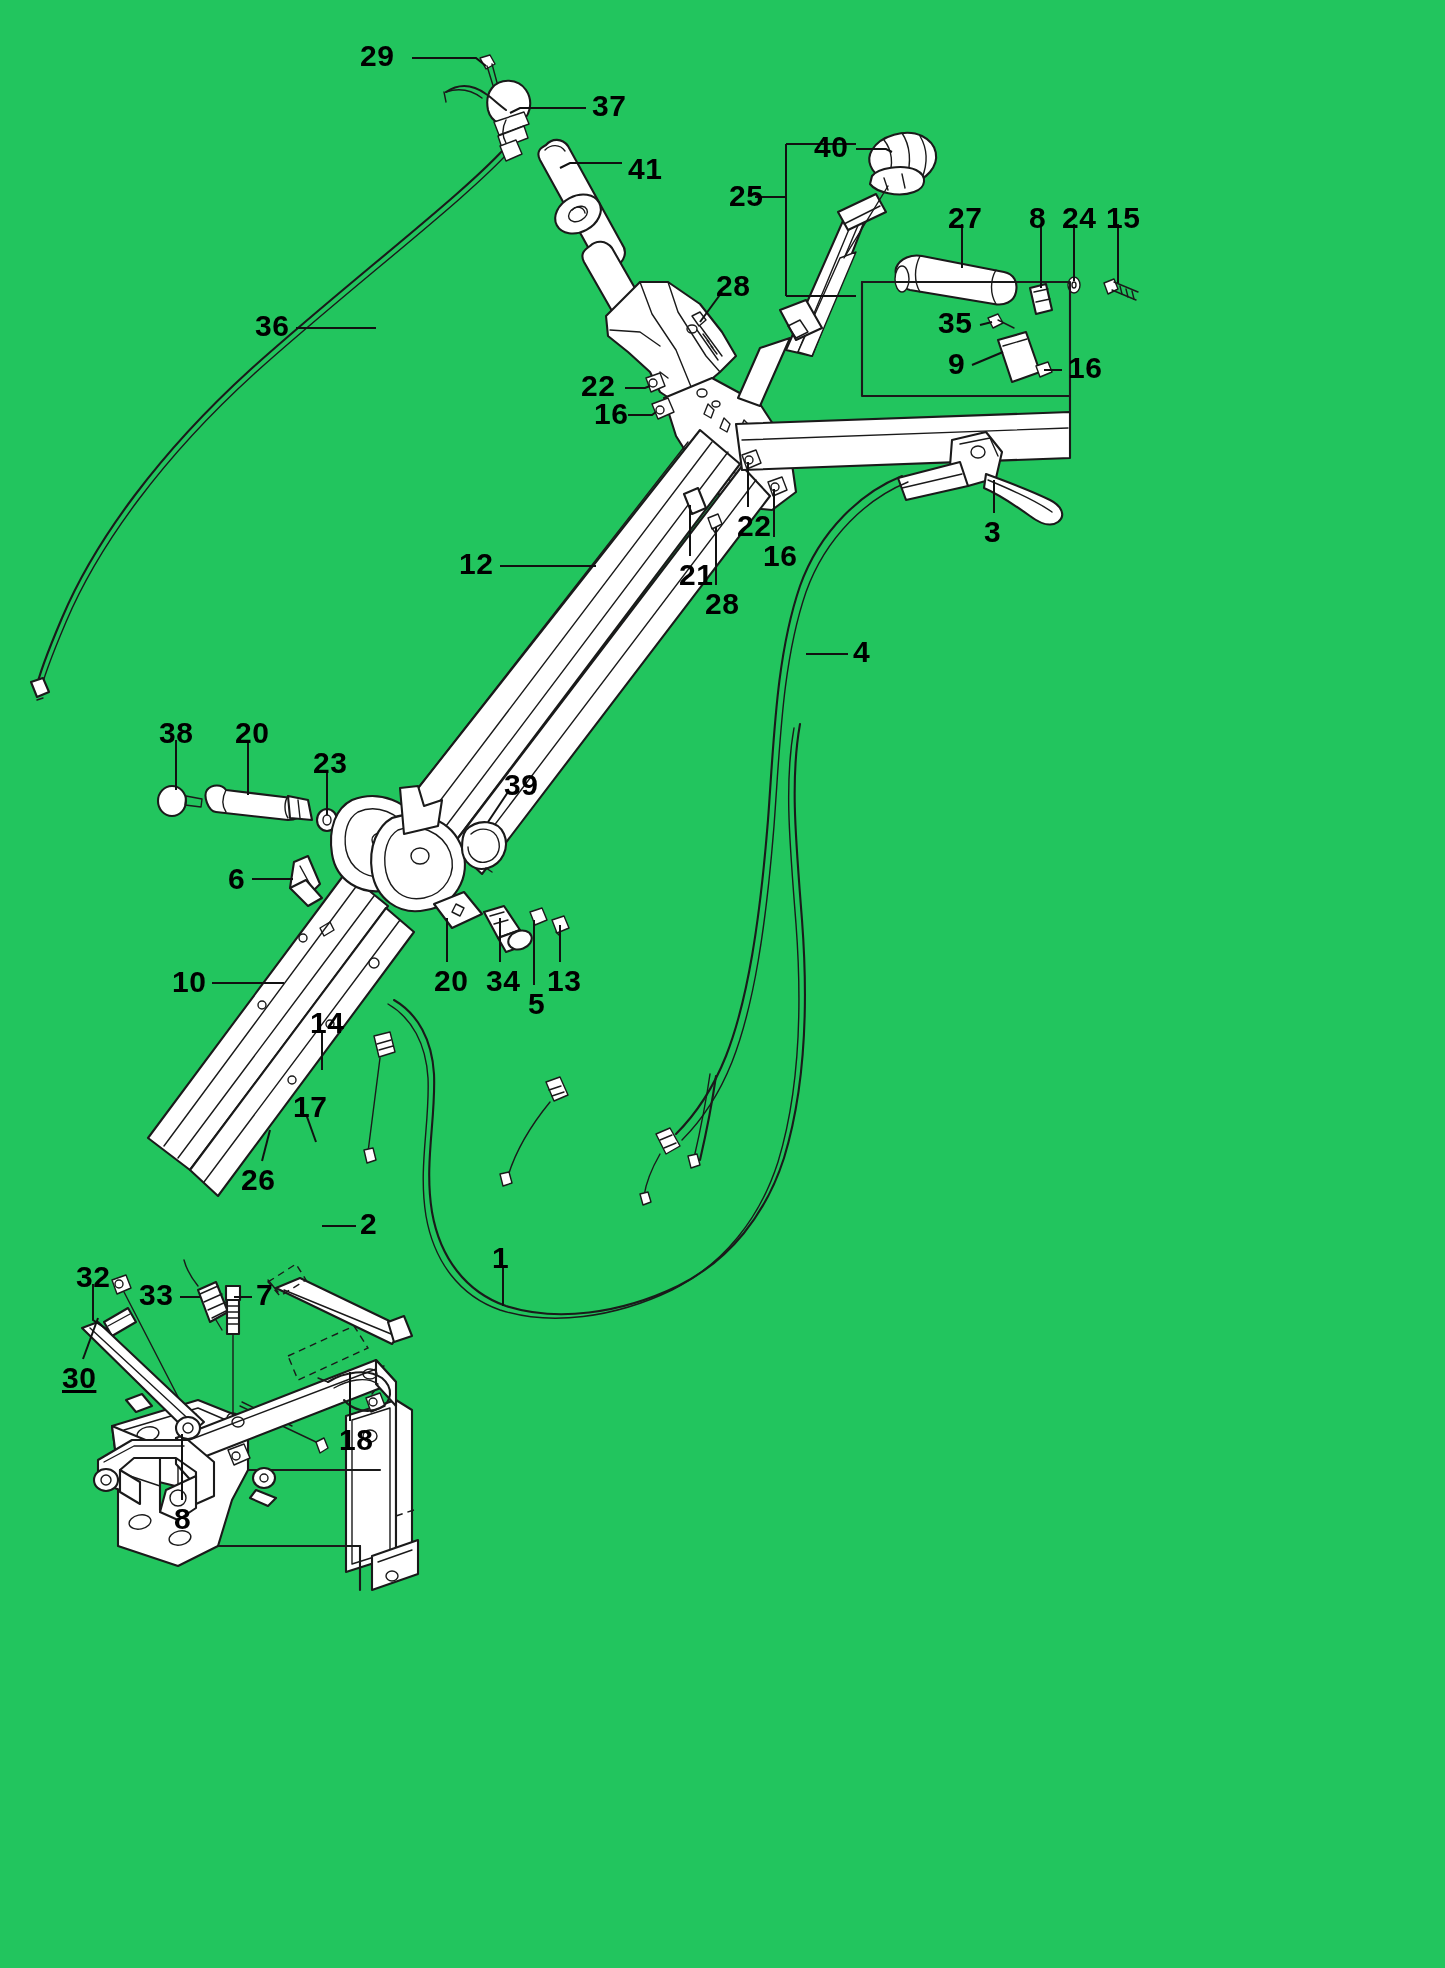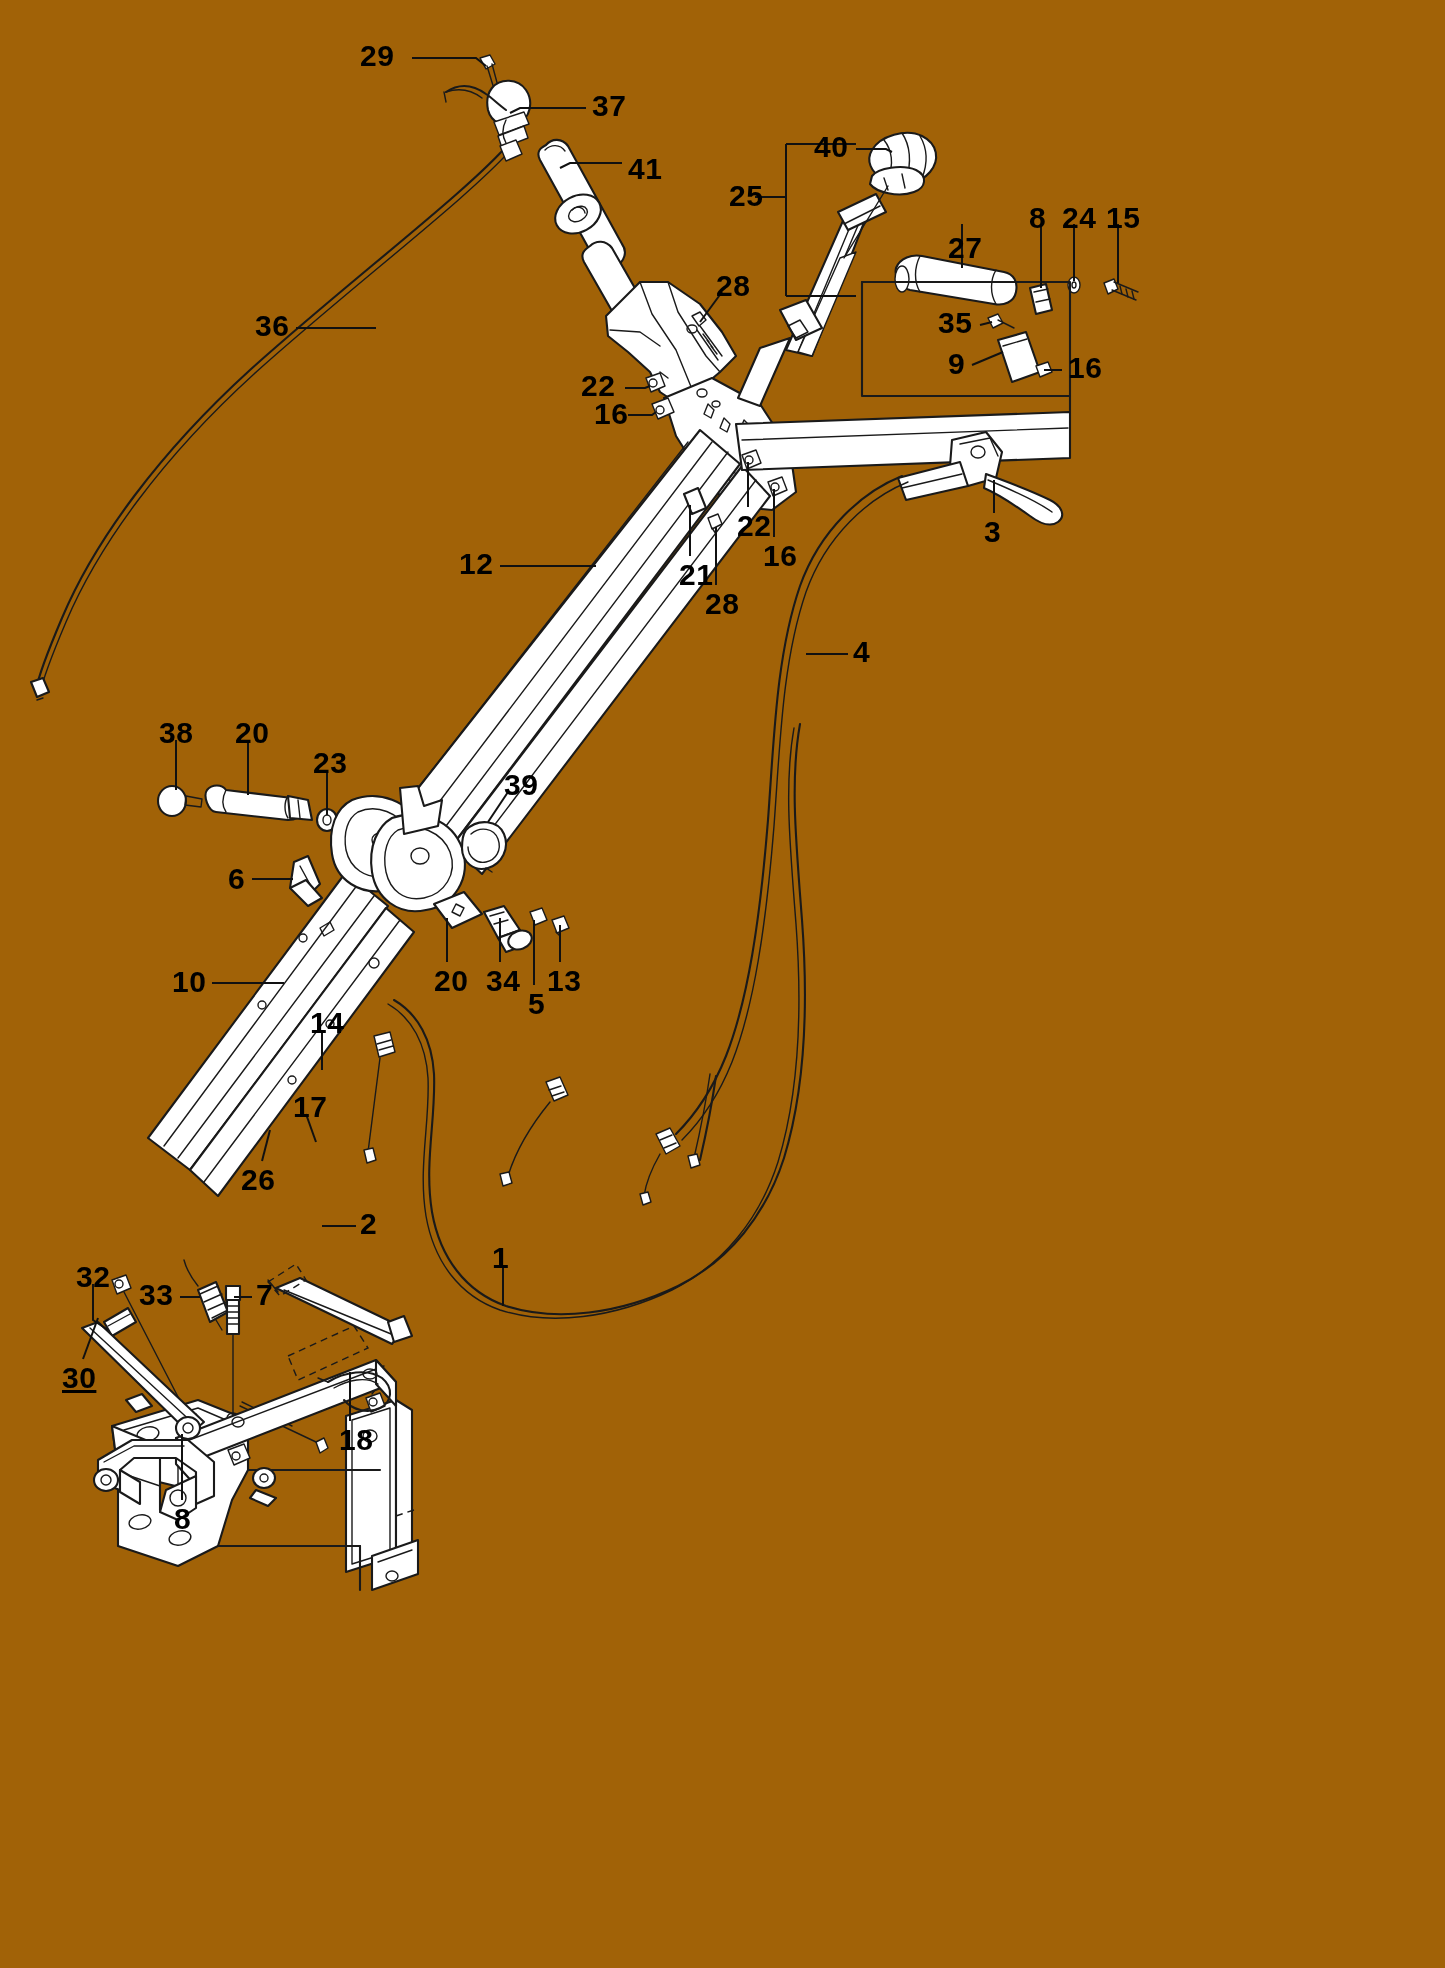--- a/index.html
+++ b/index.html
@@ -2,21 +2,21 @@
 <html><head>
 <meta charset="utf-8">
 <style>
   html,body{margin:0;padding:0;background:#ffffff;}
   body{
     width:1445px;height:1968px;
     font-family:"Liberation Sans", sans-serif;
     overflow:hidden;
     position:relative;
   }
-  #stage{position:relative;width:1445px;height:1968px;background:#a16207;}
+  #stage{position:relative;width:1445px;height:1968px;background:#22c55e;}
   svg#art{position:absolute;left:0;top:0;width:1445px;height:1968px;}
   .callout{
     position:absolute;
     font-family:"Liberation Sans", sans-serif;
     font-weight:bold;
     font-size:30px;
     color:#000;
     line-height:1;
     white-space:nowrap;
     letter-spacing:0.5px;
@@ -481,21 +481,21 @@
         <path d="M182 1500 L182 1434" class="lead"></path>
         <path d="M296 328 L376 328" class="lead"></path>
       </g>
   </svg>
 
   <div class="callout" style="left:360px;  top:41px;">29</div>
   <div class="callout" style="left:592px;  top:91px;">37</div>
   <div class="callout" style="left:628px;  top:146px;margin-top:8px;">41</div>
   <div class="callout" style="left:814px;  top:132px;">40</div>
   <div class="callout" style="left:729px;  top:181px;">25</div>
-  <div class="callout" style="left:948px;  top:203px;margin-top:30px;">27</div>
+  <div class="callout" style="left:948px;  top:203px;">27</div>
   <div class="callout" style="left:1029px; top:203px;">8</div>
   <div class="callout" style="left:1062px; top:203px;">24</div>
   <div class="callout" style="left:1106px; top:203px;">15</div>
   <div class="callout" style="left:938px;  top:308px;">35</div>
   <div class="callout" style="left:948px;  top:349px;">9</div>
   <div class="callout" style="left:1068px; top:353px;">16</div>
   <div class="callout" style="left:716px;  top:271px;">28</div>
   <div class="callout" style="left:581px;  top:371px;">22</div>
   <div class="callout" style="left:594px;  top:399px;">16</div>
   <div class="callout" style="left:984px;  top:517px;">3</div>

